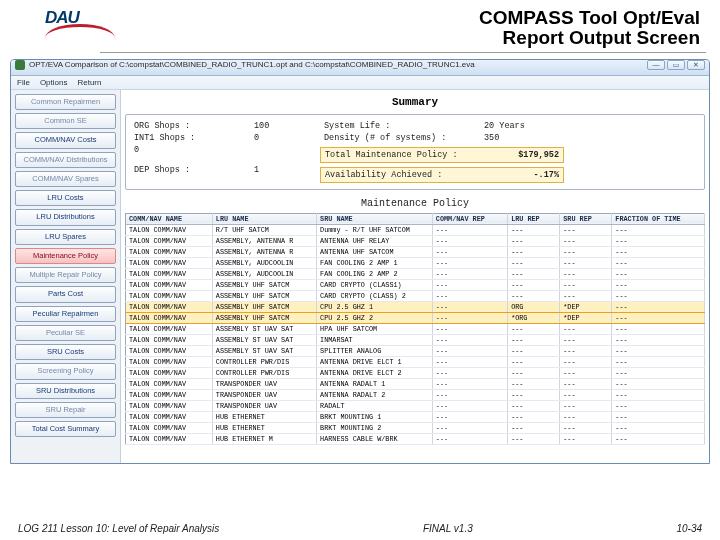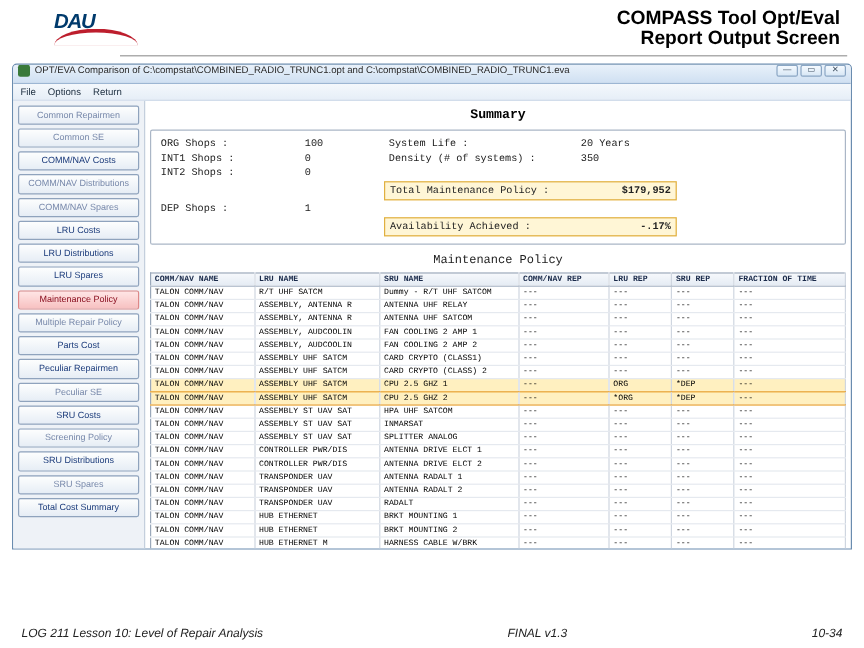--- a/index.html
+++ b/index.html
@@ -38,21 +38,21 @@
     font-size: 17px;
     letter-spacing: -1px;
     position: absolute;
     top: 0;
   }
   .title {
     flex: 1;
     text-align: right;
     font-family: Arial, sans-serif;
     font-weight: 900;
-    font-size: 16px;
+    font-size: 19px;
     line-height: 1.05;
     color: #000;
     padding-left: 60px;
   }
   .hr {
     height: 1px;
     background: #999;
     margin: 4px 14px 6px 100px;
   }
   .app-window {
@@ -160,21 +160,21 @@
   }
   .summary-box .lbl { white-space: nowrap; }
   .summary-box .val { text-align: left; }
   .summary-hl {
     grid-column: 3 / span 2;
     border: 1px solid #e0b040;
     background: #fff6d6;
     padding: 2px 4px;
     display: flex;
     justify-content: space-between;
-    margin: 12px 0 0 -4px;
+    margin: 2px 0 0 -4px;
     gap: 13px;
   }
   .mptitle {
     text-align: center;
     font-size: 10px;
     padding: 8px 0 4px;
     color: #222;
   }
   .mtable {
     border: 1px solid #9aa8ba;
@@ -256,35 +256,34 @@
         <div class="sbtn">LRU Distributions</div>
         <div class="sbtn">LRU Spares</div>
         <div class="sbtn active">Maintenance Policy</div>
         <div class="sbtn dim">Multiple Repair Policy</div>
         <div class="sbtn">Parts Cost</div>
         <div class="sbtn">Peculiar Repairmen</div>
         <div class="sbtn dim">Peculiar SE</div>
         <div class="sbtn">SRU Costs</div>
         <div class="sbtn dim">Screening Policy</div>
         <div class="sbtn">SRU Distributions</div>
-        <div class="sbtn dim">SRU Spares</div>
+        <div class="sbtn dim">SRU Repair</div>
         <div class="sbtn">Total Cost Summary</div>
       </div>
     <div class="main">
       <div class="summary-title">Summary</div>
       <div class="summary-box" id="sumbox">
           <div class="lbl">ORG Shops :</div>
           <div class="val">100</div>
           <div class="lbl">System Life :</div>
           <div class="val">20 Years</div>
           <div class="lbl">INT1 Shops :</div>
           <div class="val">0</div>
           <div class="lbl">Density (# of systems) :</div>
           <div class="val">350</div>
-          <div class="lbl">INT2 Shops :</div>
           <div class="val">0</div>
           <div class="summary-hl">
             <span>Total Maintenance Policy :</span>
             <b>$179,952</b>
           </div>
           <div class="lbl">DEP Shops :</div>
           <div class="val">1</div>
           <div class="summary-hl">
             <span>Availability Achieved :</span>
             <b>-.17%</b>

